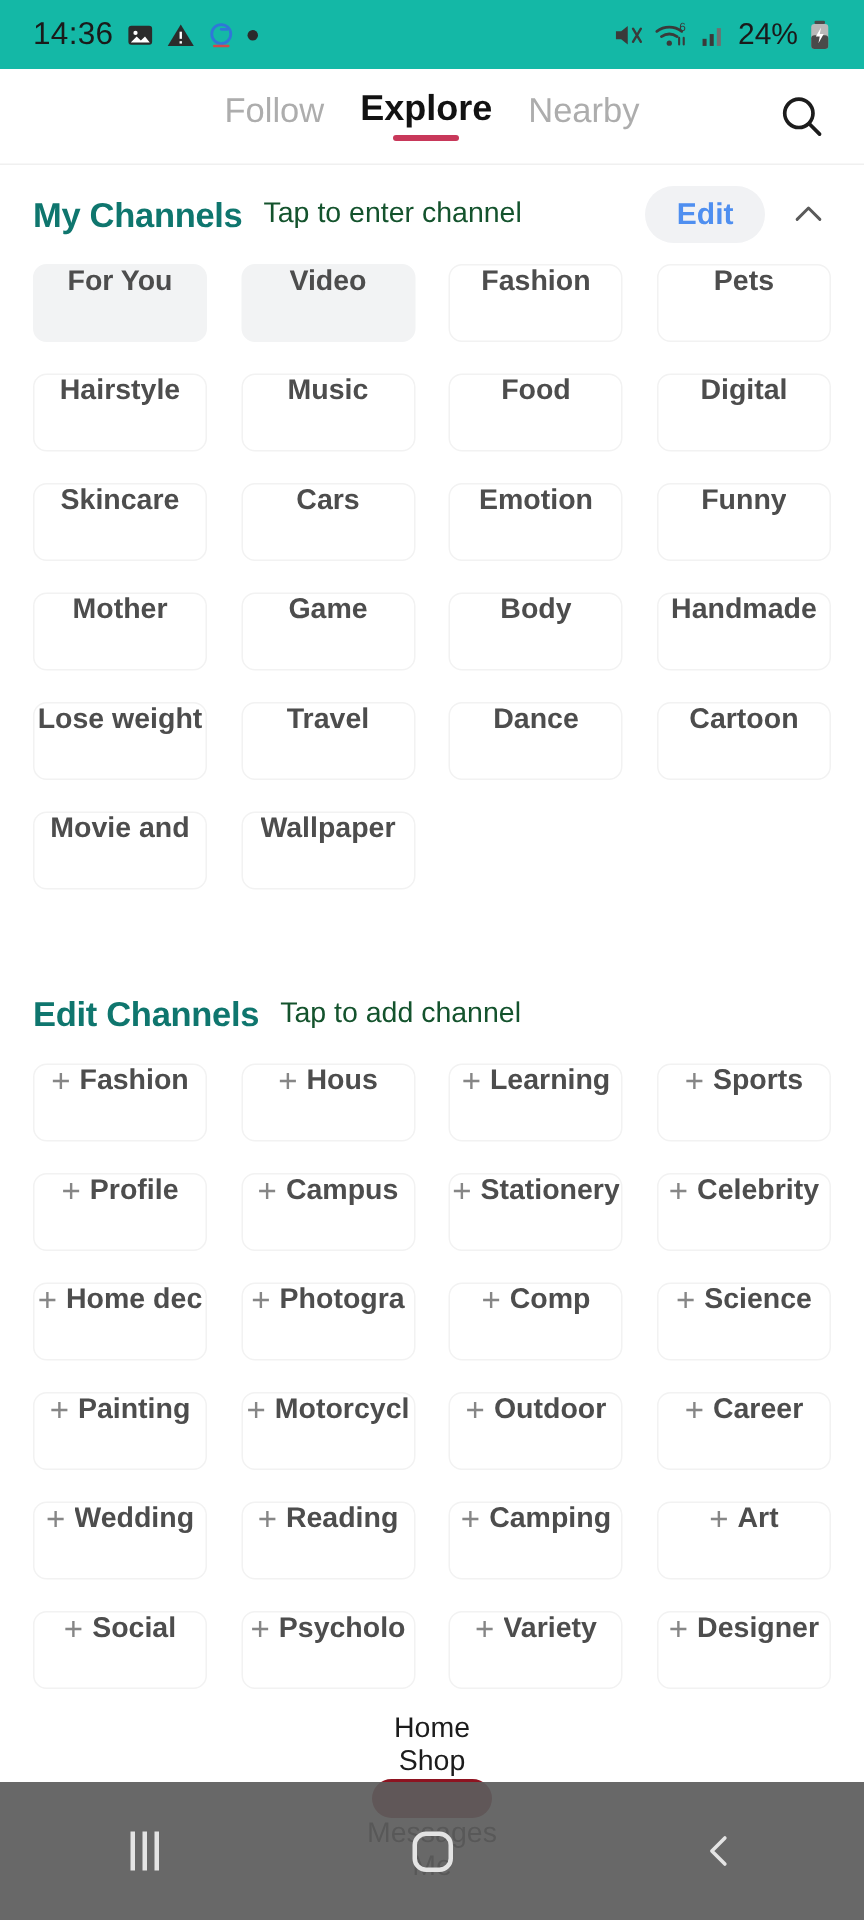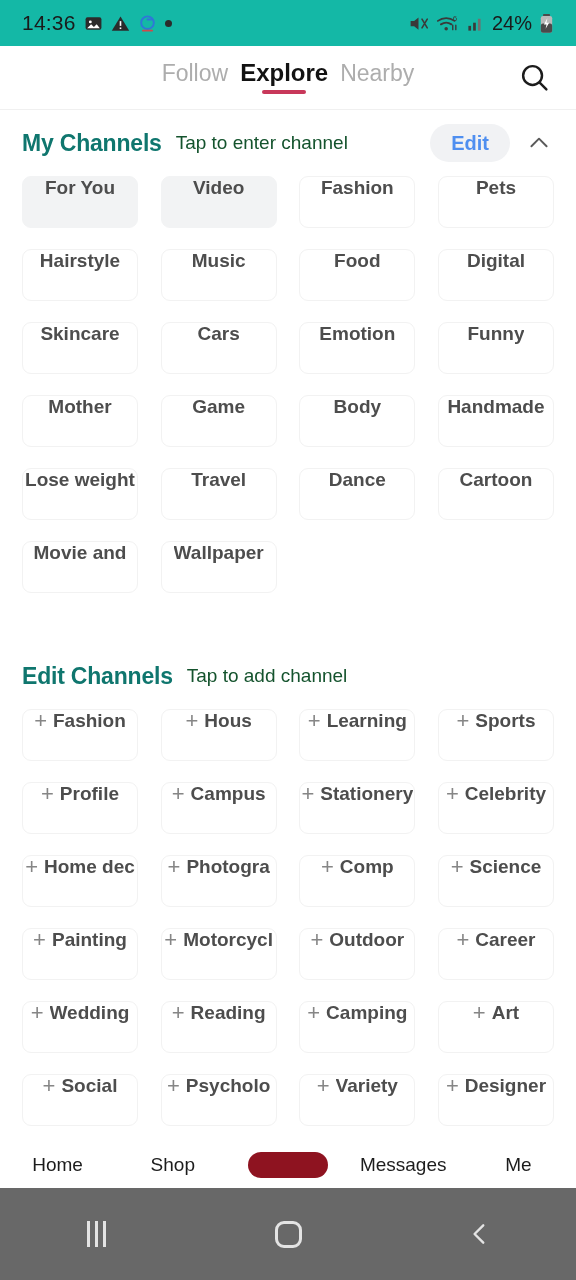--- a/index.html
+++ b/index.html
@@ -22,21 +22,21 @@
   .sb-batt-text { font-size:20px; color:#1a1a1a; }
   .ic { display:inline-flex; align-items:center; justify-content:center; }
   .dot-ic { width:7px; height:7px; border-radius:50%; background:#2b2b2b; display:inline-block; }
 
   
   .topbar {
     height:64px; display:flex; align-items:center; justify-content:center;
     position:relative; background:#fff;
     border-bottom:1px solid #f0f0f0;
   }
-  .tabs { display:flex; align-items:flex-end; gap:12px; }
+  .tabs { display:flex; align-items:flex-end; gap:24px; }
   .tab {
     font-size:23px; color:#adadad; position:relative;
     padding-bottom:9px; line-height:1;
   }
   .tab.active { color:#121212; font-weight:bold; font-size:24px; }
   .tab.active .tab-underline {
     position:absolute; left:50%; transform:translateX(-50%);
     bottom:0; width:44px; height:4px; border-radius:2px; background:#c8385a;
   }
   .search-btn {
@@ -76,21 +76,21 @@
   .chip.sel { background:#f2f3f4; border-color:#f2f3f4; }
   .chip.add { gap:6px; }
   .chip .plus { font-size:22px; font-weight:400; color:#868686; line-height:1; }
   .chip .lbl { overflow:hidden; }
 
   .gap-lg { height:50px; }
 
   
   .appnav {
     position:absolute; left:0; right:0; bottom:92px; height:46px;
-    display:flex; align-items:center; background:transparent;
+    display:flex; align-items:center; background:transparent;flex-direction:column;
   }
   .appnav-item { flex:1; text-align:center; font-size:19px; color:#1c1c1c; }
   .appnav-post {
     width:80px; height:26px; border-radius:13px; background:#8e1320; margin:0 auto;
   }
 
   
   .sysnav {
     position:absolute; left:0; right:0; bottom:0; height:92px;
     background:rgba(93,93,93,0.93);

